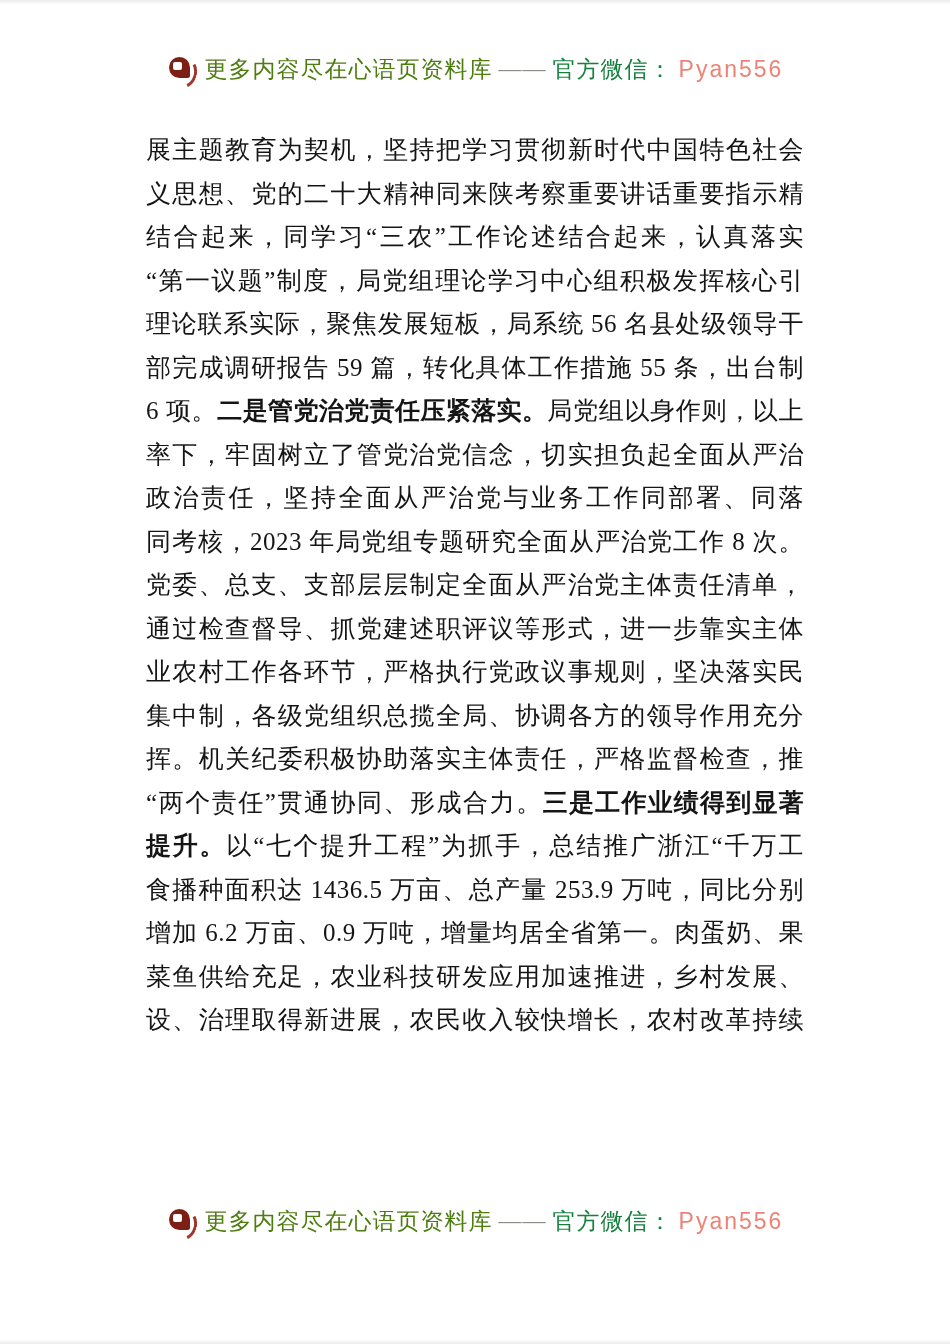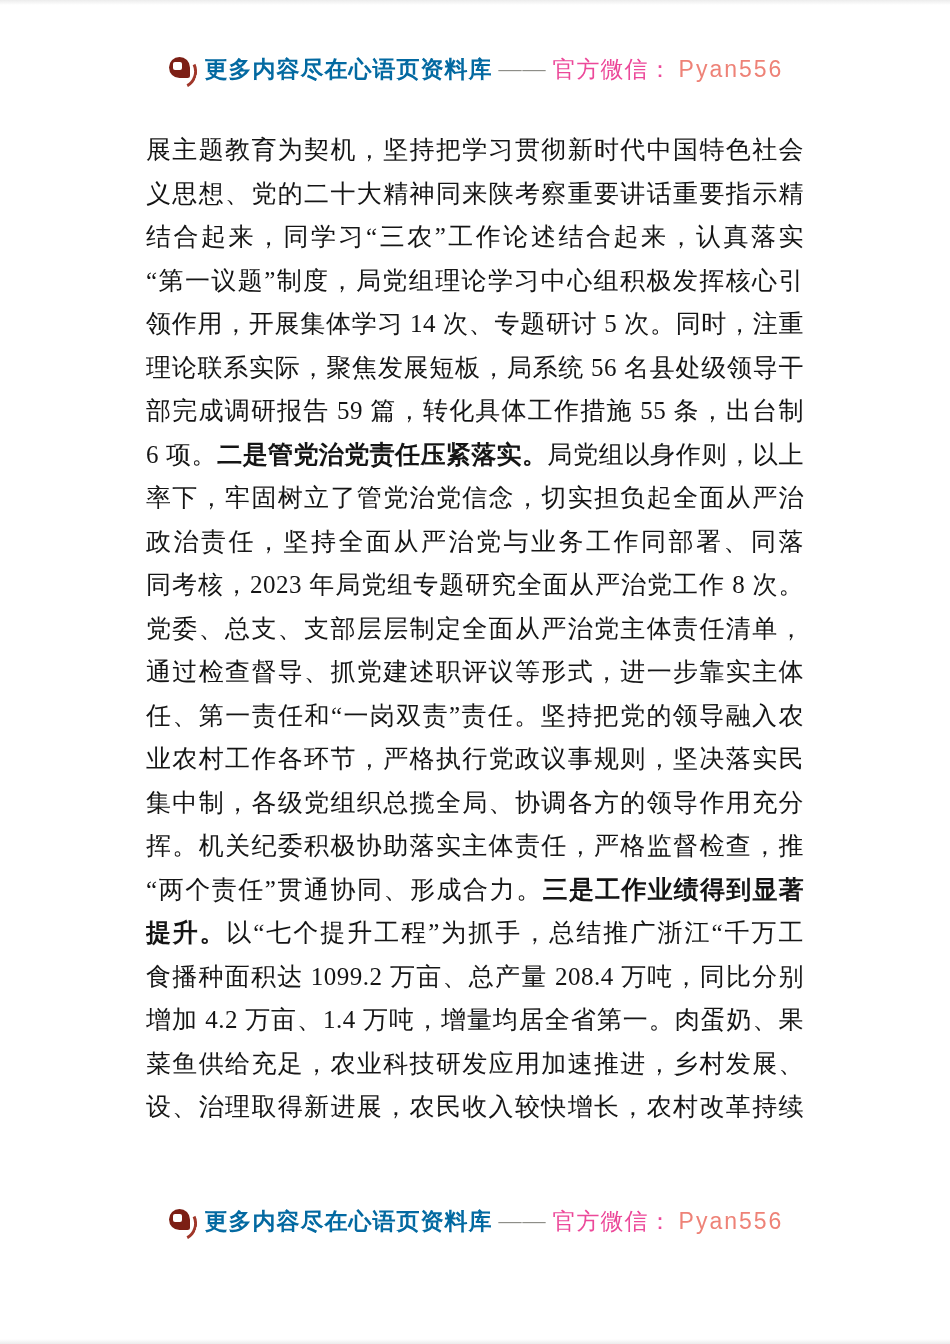--- a/index.html
+++ b/index.html
@@ -53,23 +53,23 @@
     border-radius: 2px;
   }
   .wm-logo-tail {
     position: absolute; right: 0; top: 3px;
     width: 26px; height: 28px;
     border: 3px solid transparent;
     border-right-color: #a0372a;
     border-radius: 50%;
     transform: rotate(18deg);
   }
-  .wm-brand   { color: #0369a1; font-weight: 700; text-align: center; }
+  .wm-brand   { color: #4d7c0f; font-weight: 400; text-align: center; }
   .wm-sep     { color: #8e8e88; }
-  .wm-label   { color: #ec4899; }
+  .wm-label   { color: #15803d; }
   .wm-account { color: #ee8277; font-family: "Liberation Sans", "DejaVu Sans", sans-serif; letter-spacing: 2px; text-align: right; }
 
   
   .doc {
     position: absolute;
     left: 146px; top: 128px;
     width: 658px;
     color: #151515;
   }
   .line {
@@ -104,37 +104,35 @@
     <span class="wm-sep">——</span>
     <span class="wm-label">官方微信：</span>
     <span class="wm-account">Pyan556</span>
   </div>
 
   <div class="doc">
       <div class="line"><span class="seg">展主题教育为契机，坚持把学习贯彻新时代中国特色社会主</span></div>
       <div class="line"><span class="seg">义思想、党的二十大精神同来陕考察重要讲话重要指示精神</span></div>
       <div class="line"><span class="seg">结合起来，同学习“三农”工作论述结合起来，认真落实</span></div>
       <div class="line"><span class="seg">“第一议题”制度，局党组理论学习中心组积极发挥核心引</span></div>
-      <div class="line"><span class="seg">领作用，开展集体学习 14 次、专题研讨 5 次。同时，注重</span></div>
       <div class="line"><span class="seg">理论联系实际，聚焦发展短板，局系统 56 名县处级领导干</span></div>
       <div class="line"><span class="seg">部完成调研报告 59 篇，转化具体工作措施 55 条，出台制度</span></div>
       <div class="line"><span class="seg">6 项。</span><span class="seg seg-bold">二是管党治党责任压紧落实。</span><span class="seg">局党组以身作则，以上</span></div>
       <div class="line"><span class="seg">率下，牢固树立了管党治党信念，切实担负起全面从严治党</span></div>
       <div class="line"><span class="seg">政治责任，坚持全面从严治党与业务工作同部署、同落实、</span></div>
       <div class="line"><span class="seg">同考核，2023 年局党组专题研究全面从严治党工作 8 次。</span></div>
       <div class="line"><span class="seg">党委、总支、支部层层制定全面从严治党主体责任清单，并</span></div>
       <div class="line"><span class="seg">通过检查督导、抓党建述职评议等形式，进一步靠实主体责</span></div>
-      <div class="line"><span class="seg">任、第一责任和“一岗双责”责任。坚持把党的领导融入农</span></div>
       <div class="line"><span class="seg">业农村工作各环节，严格执行党政议事规则，坚决落实民主</span></div>
       <div class="line"><span class="seg">集中制，各级党组织总揽全局、协调各方的领导作用充分发</span></div>
       <div class="line"><span class="seg">挥。机关纪委积极协助落实主体责任，严格监督检查，推动</span></div>
       <div class="line"><span class="seg">“两个责任”贯通协同、形成合力。</span><span class="seg seg-bold">三是工作业绩得到显著</span></div>
       <div class="line"><span class="seg seg-bold">提升。</span><span class="seg">以“七个提升工程”为抓手，总结推广浙江“千万工</span></div>
-      <div class="line"><span class="seg">食播种面积达 1099.2 万亩、总产量 208.4 万吨，同比分别</span></div>
-      <div class="line"><span class="seg">增加 4.2 万亩、1.4 万吨，增量均居全省第一。肉蛋奶、果</span></div>
+      <div class="line"><span class="seg">食播种面积达 1436.5 万亩、总产量 253.9 万吨，同比分别</span></div>
+      <div class="line"><span class="seg">增加 6.2 万亩、0.9 万吨，增量均居全省第一。肉蛋奶、果</span></div>
       <div class="line"><span class="seg">菜鱼供给充足，农业科技研发应用加速推进，乡村发展、建</span></div>
       <div class="line"><span class="seg">设、治理取得新进展，农民收入较快增长，农村改革持续深</span></div>
     </div>
 
   <div class="watermark" style="top: 1204px;">
     <span class="wm-logo">
       <span class="wm-logo-tail"></span>
       <span class="wm-logo-dot"></span>
     </span>
     <span class="wm-brand">更多内容尽在心语页资料库</span>

